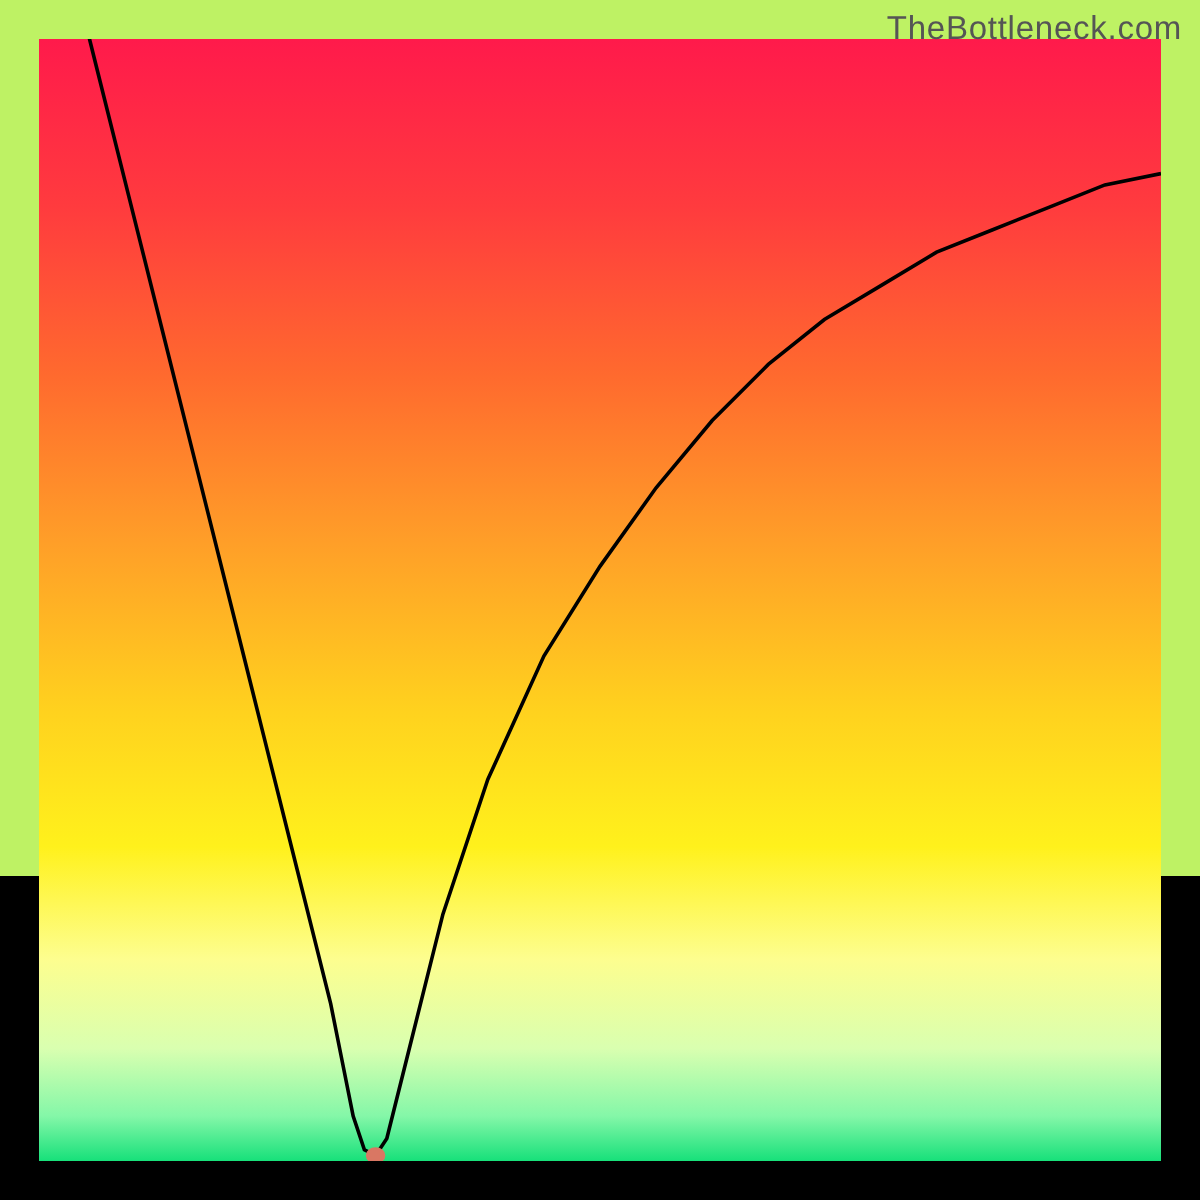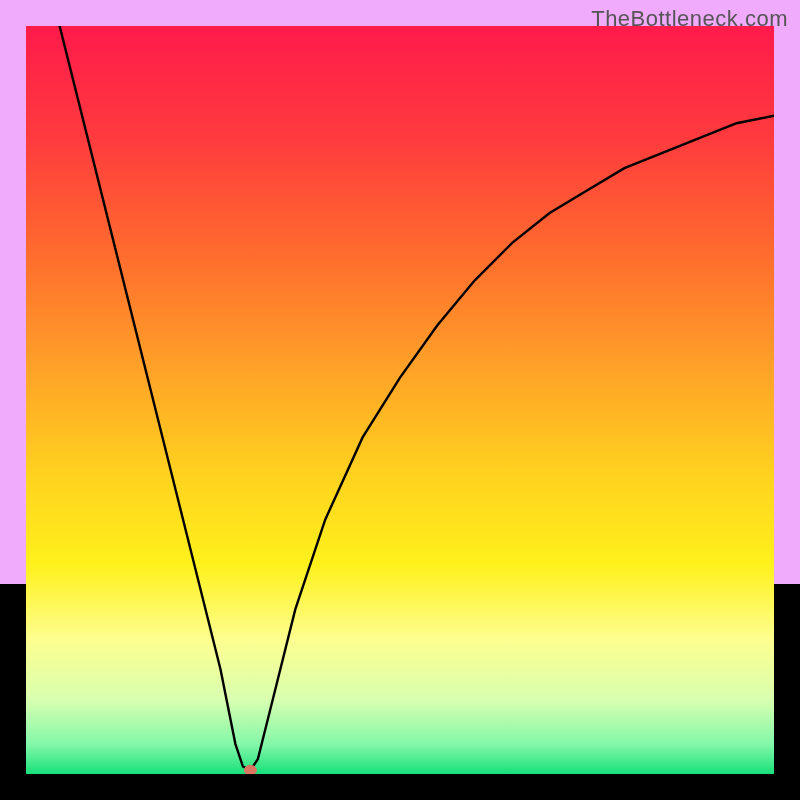--- a/index.html
+++ b/index.html
@@ -6,21 +6,21 @@
     margin: 0;
     padding: 0;
     width: 800px;
     height: 800px;
     background: #000;
     font-family: Arial, Helvetica, sans-serif;
   }
   .outer {
     width: 800px;
     height: 584px;
-    background: #f0abfc;
+    background: #bef264;
     position: relative;
   }
   .watermark {
     position: absolute;
     top: 6px;
     right: 12px;
     color: #555;
     font-size: 22px;
     font-weight: 500;
     letter-spacing: 0.5px;

